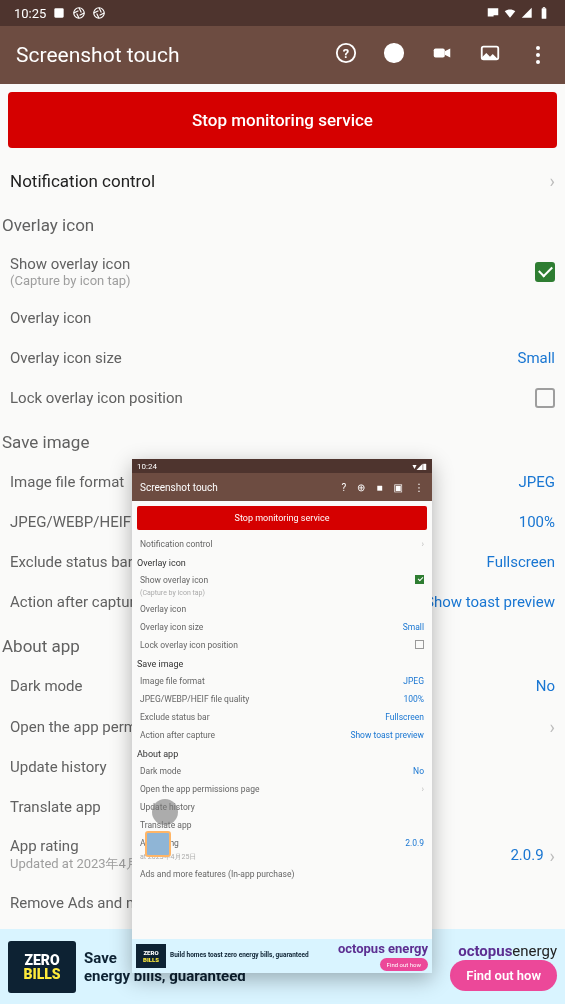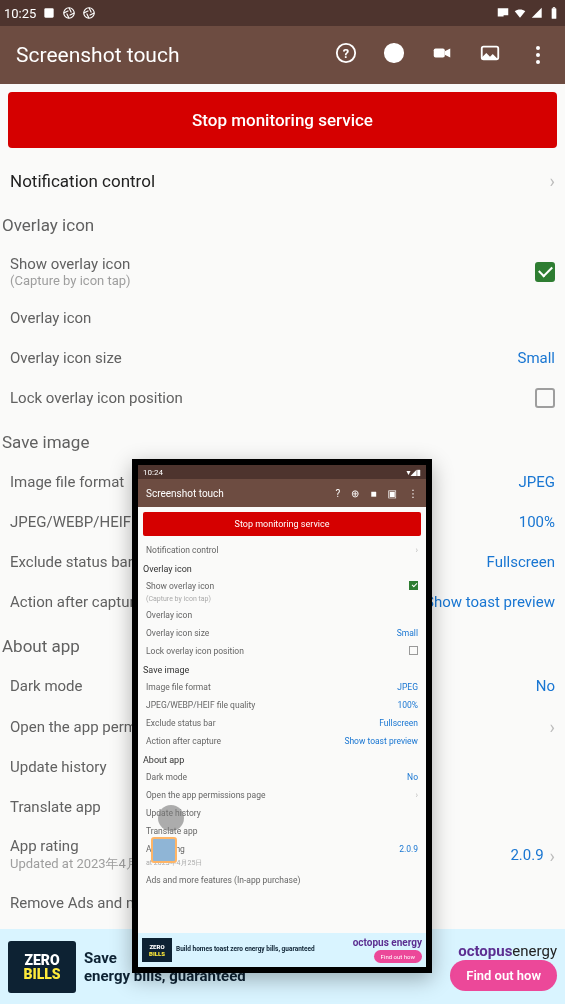--- a/index.html
+++ b/index.html
@@ -1,18 +1,18 @@
 <!DOCTYPE html>
 <html><head>
 <meta charset="utf-8">
 <style>
 * { margin:0; padding:0; box-sizing:border-box; font-family:Roboto,Arial,sans-serif; }
 body { width:565px; height:1004px; background:#fafaf9; position:relative; overflow:hidden; }
 
-.status-bar { height:26px; background:#4e342e; color:#fff; display:flex; justify-content:space-between; align-items:center; padding:0 4px; font-size:13px; }
+.status-bar { height:26px; background:#4e342e; color:#fff; display:flex; justify-content:space-between; align-items:center; padding:0 14px; font-size:13px; }
 .status-left { display:flex; align-items:center; gap:6px; }
 .status-right { display:flex; align-items:center; gap:3px; }
 .si { width:14px; height:14px; display:inline-flex; align-items:center; justify-content:center; }
 
 .app-bar { height:58px; background:#6d4c41; color:#fff; display:flex; align-items:center; padding:0 16px; }
 .app-title { font-size:21px; font-weight:400; flex:1; }
 .app-icons { display:flex; align-items:center; gap:26px; }
 .app-icons svg { width:22px; height:22px; fill:#fff; }
 .app-icons .more-dots { width:22px; height:22px; display:flex; flex-direction:column; align-items:center; justify-content:center; gap:3px; }
 .app-icons .more-dots span { width:4px; height:4px; background:#fff; border-radius:50%; }
@@ -33,41 +33,41 @@
 
 .ad-banner { position:absolute; left:0; right:0; bottom:0; height:75px; background:#d9f4ff; display:flex; align-items:center; padding:0 8px; gap:8px; }
 .zero-logo { width:68px; height:52px; background:#0d2233; color:#fff; display:flex; flex-direction:column; align-items:center; justify-content:center; font-weight:900; font-size:14px; line-height:1; border-radius:3px; }
 .zero-logo .b { color:#ffeb3b; }
 .ad-text { flex:1; font-size:15px; color:#0d2233; font-weight:700; line-height:1.2; }
 .octo { color:#5c2e91; font-size:15px; font-weight:700; }
 .octo .energy { color:#222; font-weight:400; }
 .find-btn { background:#ec4899; color:#fff; border:none; border-radius:18px; padding:8px 16px; font-size:13px; font-weight:600; }
 
 
-.preview { position:absolute; left:132px; top:459px; width:300px; height:514px; background:#000; padding:6px; box-shadow:0 6px 20px rgba(0,0,0,.3); }
+.preview { position:absolute; left:132px; top:459px; width:300px; height:514px; background:#000; box-shadow:0 6px 20px rgba(0,0,0,.3); }
 .pv-body { width:100%; height:100%; background:#fafaf9; position:relative; overflow:hidden; }
 .pv-status { height:14px; background:#4e342e; color:#fff; font-size:8px; display:flex; justify-content:space-between; align-items:center; padding:0 5px; }
 .pv-appbar { height:28px; background:#6d4c41; color:#fff; display:flex; align-items:center; padding:0 8px; font-size:10px; }
 .pv-appbar .t { flex:1; }
 .pv-appbar .ic { display:flex; gap:11px; }
 .pv-btn { margin:5px; background:#d50000; color:#fff; text-align:center; padding:7px; font-size:9px; border-radius:2px; }
 .pv-row { display:flex; padding:4px 8px; font-size:8.5px; color:#666; }
 .pv-row .l { flex:1; }
 .pv-row .v { color:#1976d2; }
 .pv-row .c { color:#bdbdbd; }
 .pv-sh { font-size:9px; color:#333; padding:5px 5px 3px 5px; }
 .pv-sub { font-size:7px; color:#aaa; padding:0 8px 3px; }
 .pv-chk { width:9px; height:9px; border:1px solid #999; }
 .pv-chk.ck { background:#2e7d32; border-color:#2e7d32; position:relative; }
 .pv-chk.ck::after{content:"";position:absolute;left:2px;top:1px;width:4px;height:2px;border-left:1px solid #fff;border-bottom:1px solid #fff;transform:rotate(-45deg);}
 .pv-ad { position:absolute; left:0; right:0; bottom:0; height:34px; background:#d9f4ff; display:flex; align-items:center; padding:0 4px; gap:4px; }
 .pv-ad .zl { width:30px; height:24px; background:#0d2233; color:#fff; font-size:6px; font-weight:900; display:flex; flex-direction:column; align-items:center; justify-content:center; }
 .pv-ad .zl .b{color:#ffeb3b;}
 .pv-ad .t { font-size:6.5px; color:#0d2233; font-weight:700; line-height:1.1; flex:1; }
-.pv-ad .o { font-size:10px; color:#5c2e91; font-weight:700; }
+.pv-ad .o { font-size:13px; color:#5c2e91; font-weight:700; }
 .pv-ad .f { background:#ec4899; color:#fff; border-radius:8px; padding:3px 7px; font-size:6px; }
 .pv-touch { position:absolute; left:20px; top:340px; width:26px; height:26px; background:rgba(120,120,120,.6); border-radius:50%; }
 .pv-thumb { position:absolute; left:13px; top:372px; width:26px; height:26px; background:#8fb5d6; border:2px solid #ffb566; border-radius:3px; }
 </style>
 </head>
 <body>
 
 <div class="status-bar">
   <div class="status-left">
     <span>10:25</span>

